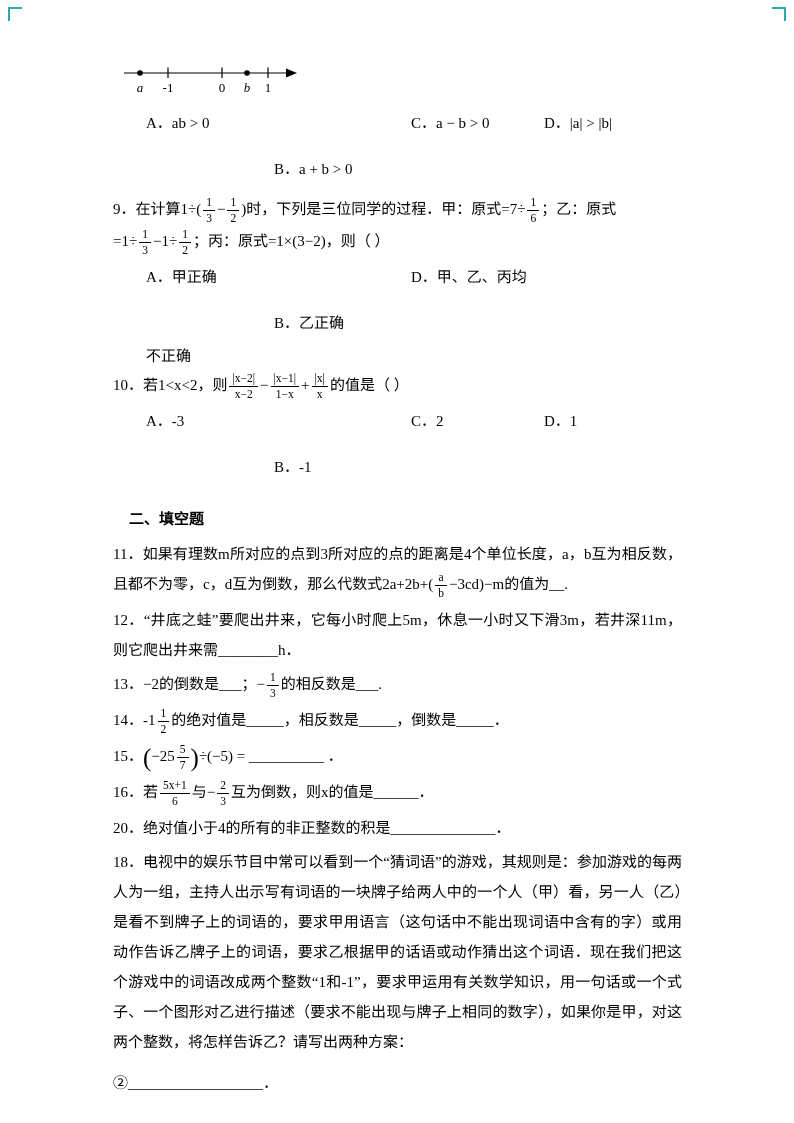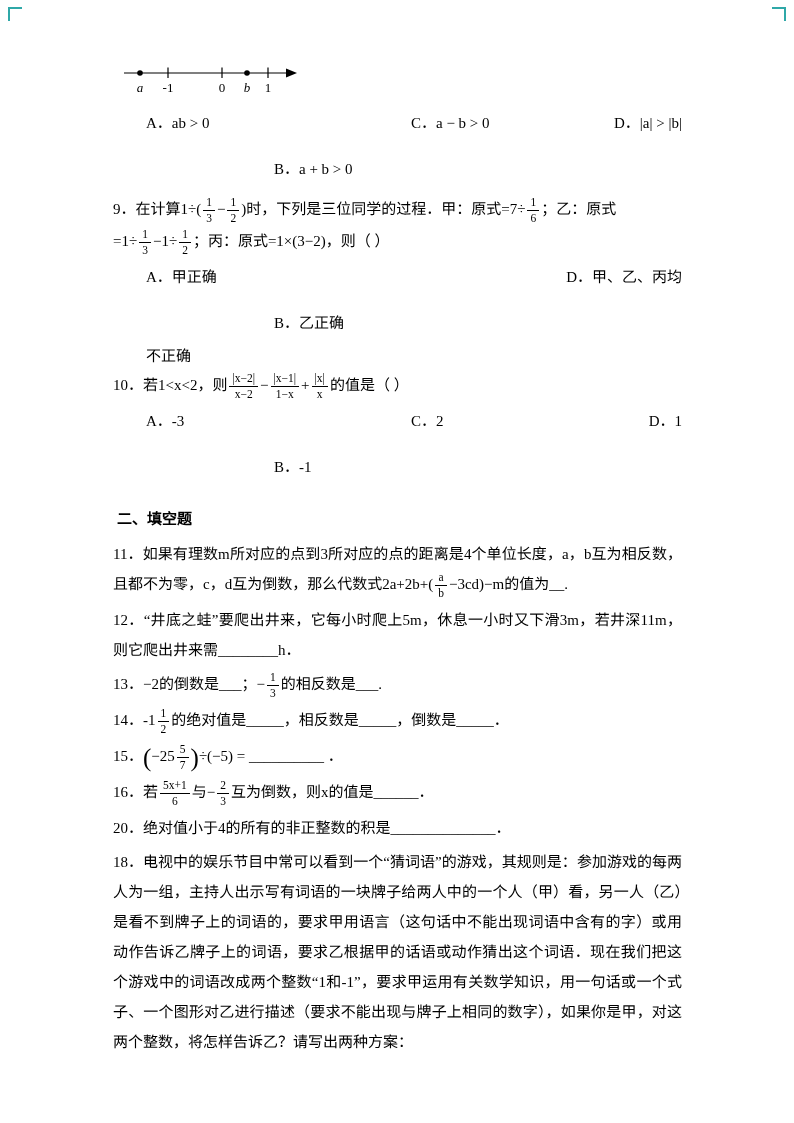--- a/index.html
+++ b/index.html
@@ -15,32 +15,32 @@
     padding: 60px 112px 30px 113px;
     overflow: hidden;
   }
   .crop-mark { position: absolute; width: 14px; height: 14px; }
   .crop-tl { top: 7px; left: 8px; border-top: 2px solid var(--mark-color, #2fa8a8); border-left: 2px solid var(--mark-color, #2fa8a8); }
   .crop-tr { top: 7px; right: 8px; border-top: 2px solid var(--mark-color, #2fa8a8); border-right: 2px solid var(--mark-color, #2fa8a8); }
 
   .q { line-height: 2.0; text-align: justify; margin: 0 0 4px 0; }
   .q-gap { margin-top: 10px; }
   .opts { display: flex; padding-left: 33px; line-height: 2.0; margin-bottom: 6px; }
-  .opt-a { width: 128px; } .opt-b { width: 137px; margin-top: 46px; } .opt-c { width: 133px; } .opt-d { flex: 1; text-align: right; }
+  .opt-a { width: 128px; } .opt-b { width: 137px; margin-top: 46px; } .opt-c { width: 133px; } .opt-d { flex: 1; }
   .opts-cont { padding-left: 33px; line-height: 1.7; }
 
   .numberline-wrap { margin: 4px 0 6px 10px; }
 
   .frac { display: inline-flex; flex-direction: column; vertical-align: middle; text-align: center; font-size: 11.5px; line-height: 1.3; margin: 0 2px; }
   .frac .fn { border-bottom: 1px solid #000; padding: 0 3px; }
   .frac .fd { padding: 0 3px; }
 
   .bigp { font-size: 25px; vertical-align: middle; line-height: 1; }
 
-  .sec-title { font-weight: bold; margin: 24px 0 6px 4px; line-height: 1.8; }
+  .sec-title { font-weight: bold; margin: 24px 0 6px 16px; line-height: 1.8; }
 
   .blank-line { line-height: 1.9; margin-top: 12px; }
 
   svg text { font-family: "Liberation Serif", "DejaVu Serif", serif; }
 </style>
 </head>
 <body>
 
 <div class="page">
 
@@ -160,14 +160,15 @@
       </span><span>互为倒数，则x的值是______．</span>
   </div>
 
   <div class="q">
     <span>20．</span><span>绝对值小于4的所有的非正整数的积是______________．</span>
   </div>
 
   <div class="q">
     <span>18．</span><span>电视中的娱乐节目中常可以看到一个“猜词语”的游戏，其规则是：参加游戏的每两人为一组，主持人出示写有词语的一块牌子给两人中的一个人（甲）看，另一人（乙）是看不到牌子上的词语的，要求甲用语言（这句话中不能出现词语中含有的字）或用动作告诉乙牌子上的词语，要求乙根据甲的话语或动作猜出这个词语．现在我们把这个游戏中的词语改成两个整数“1和-1”，要求甲运用有关数学知识，用一句话或一个式子、一个图形对乙进行描述（要求不能出现与牌子上相同的数字），如果你是甲，对这两个整数，将怎样告诉乙？请写出两种方案：</span>
   </div>
+  <div class="blank-line">②__________________．</div>
 
 </div>
 
 </body></html>

